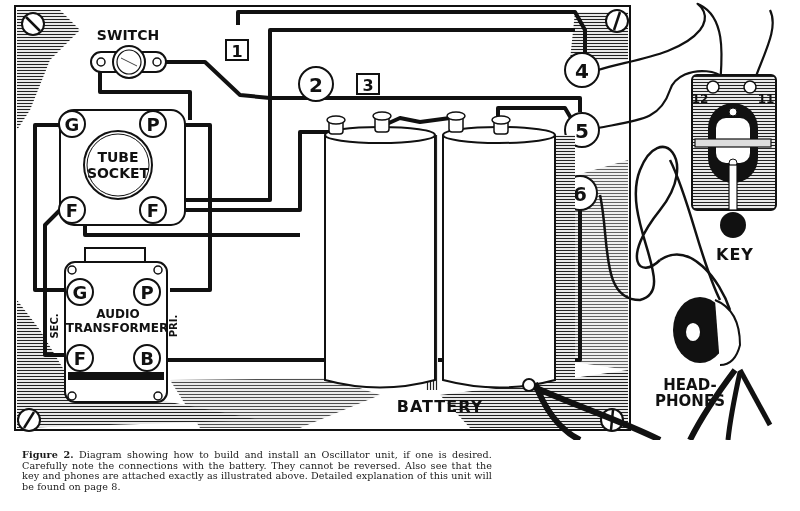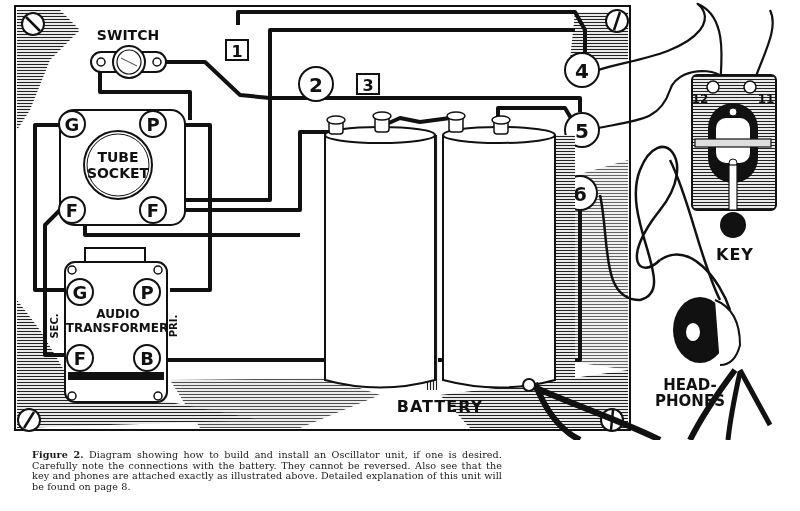--- a/index.html
+++ b/index.html
@@ -2,21 +2,21 @@
 <html><head>
 <meta charset="utf-8">
 <style>
   html, body { margin: 0; padding: 0; background: #fff; }
   body { width: 800px; height: 511px; position: relative; overflow: hidden; font-family: "Liberation Sans", sans-serif; }
   #diagram { position: absolute; left: 0; top: 0; width: 800px; height: 440px; }
   .lbl { font-family: "DejaVu Sans", sans-serif; font-weight: bold; fill: #111; }
   .caption {
     position: absolute; left: 22px; top: 450px; width: 470px;
     font-family: "DejaVu Serif", serif; font-size: 9.6px; line-height: 10.6px;
-    color: #1a1a1a; text-align: justify; letter-spacing: 0.1px; margin-left: 10px;
+    color: #1a1a1a; text-align: justify; letter-spacing: 0.1px;
   }
   .caption b { font-weight: bold; }
 </style>
 </head>
 <body>
 
 <svg id="diagram" viewBox="0 0 800 440" xmlns="http://www.w3.org/2000/svg">
   <defs>
     <pattern id="hatch" width="6" height="3" patternUnits="userSpaceOnUse">
       <rect width="6" height="3" fill="#fff"></rect>

